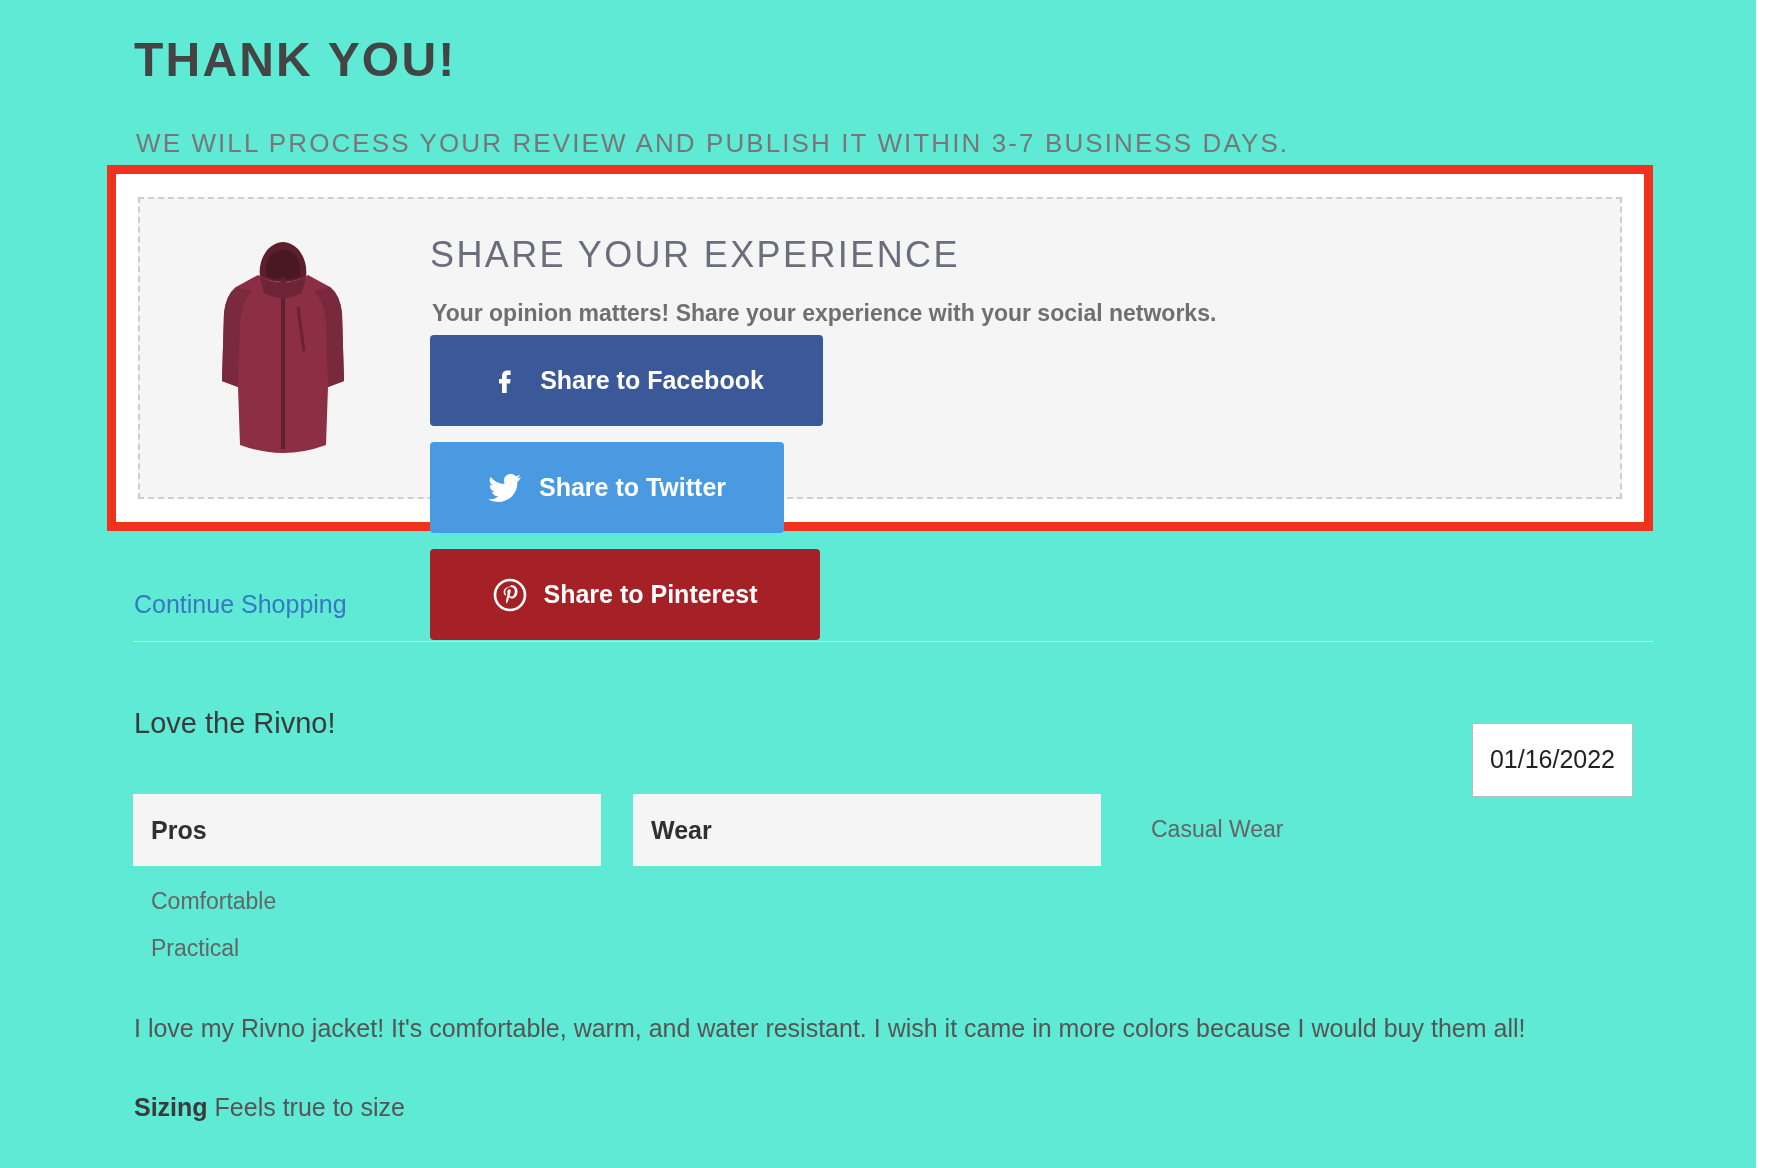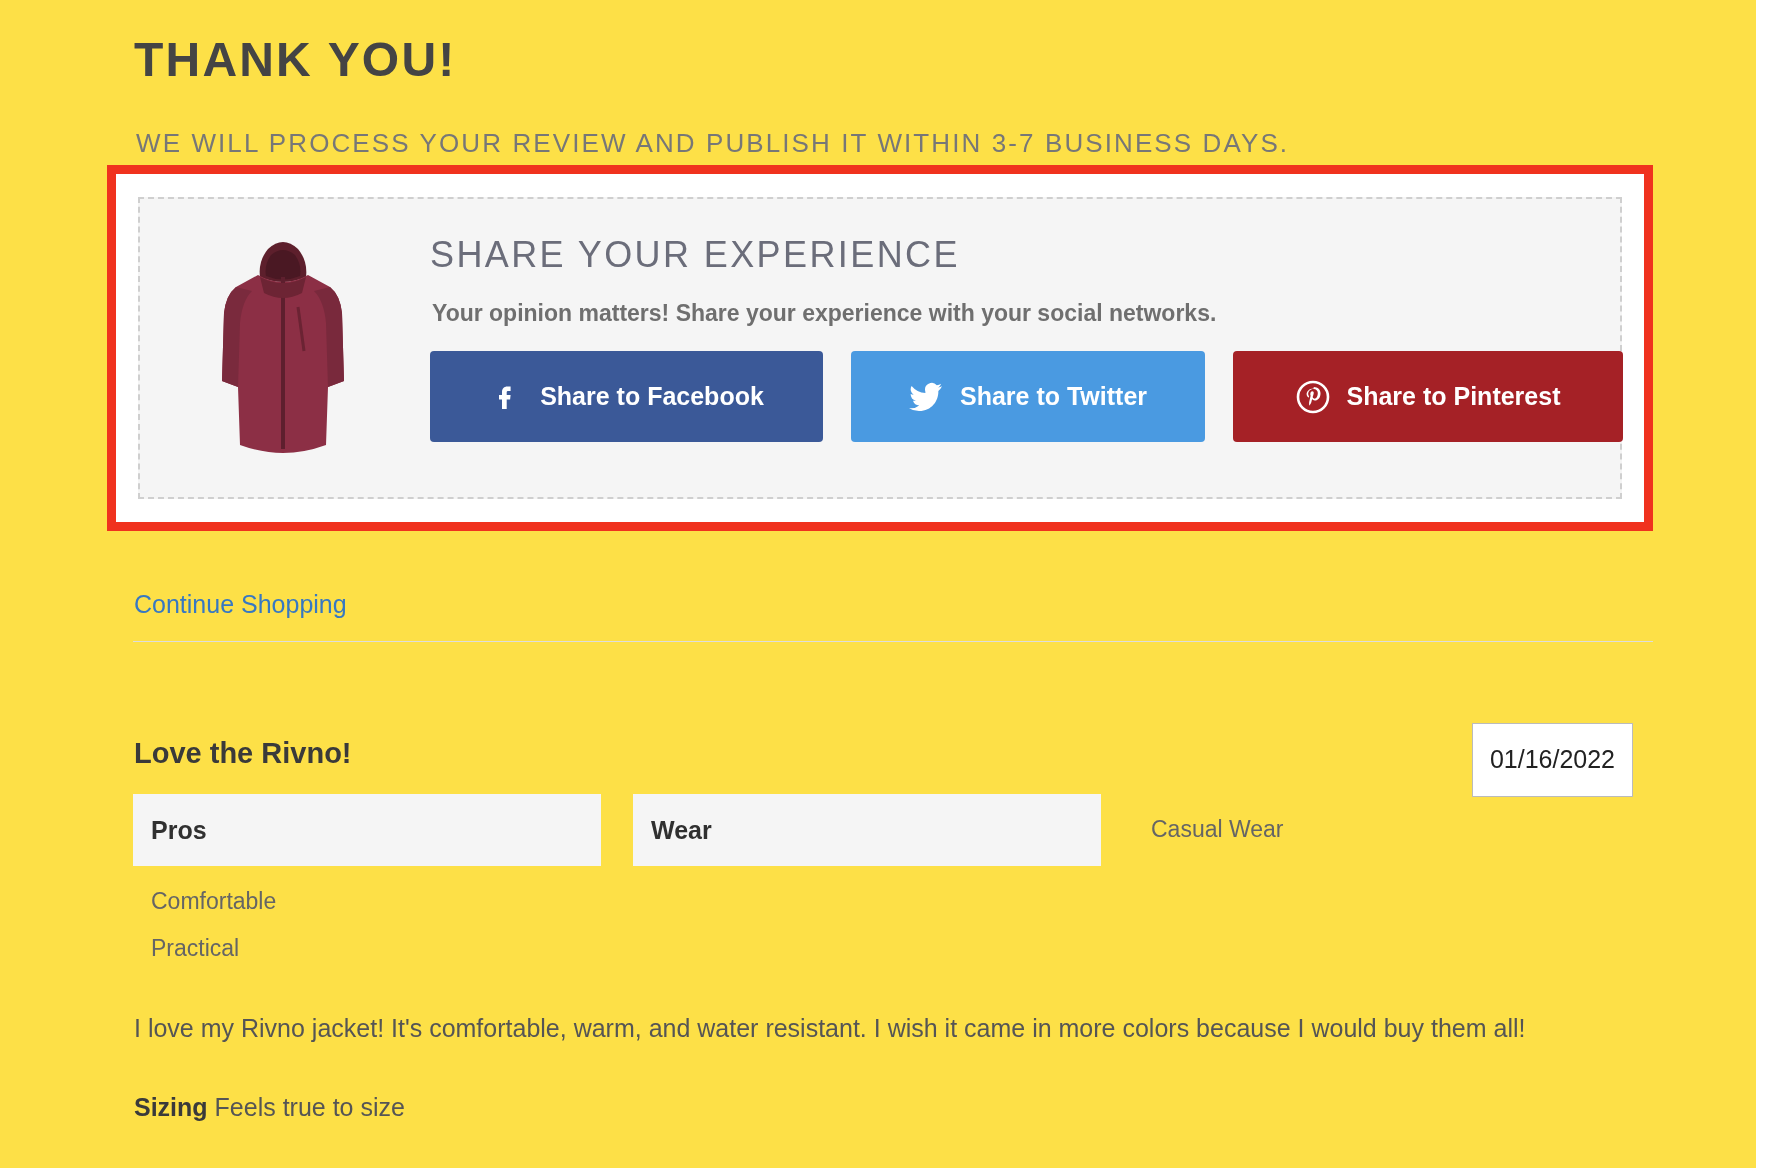--- a/index.html
+++ b/index.html
@@ -7,21 +7,21 @@
     width: 1776px;
     height: 1168px;
     background: #ffffff;
     font-family: "Liberation Sans", sans-serif;
     overflow: hidden;
   }
   .page {
     position: relative;
     width: 1756px;
     height: 1168px;
-    background: #fde047;
+    background: #5eead4;
   }
 
   
   .thank-you {
     position: absolute;
     left: 134px;
     top: 36px;
     font-size: 48px;
     font-weight: bold;
     letter-spacing: 2.2px;
@@ -87,23 +87,24 @@
     left: 2px;
     top: 103px;
     font-size: 23px;
     color: #6f6f6f;
     line-height: 1;
     font-weight: bold;
   }
   .btn-row {
     position: absolute;
     left: 0;
-    top: 152px;
-    display: flex;
-    gap: 28px;
+    top: 136px;
+    display: flex;
+    gap: 16px;
+    flex-direction: column;
   }
   .share-btn {
     display: flex;
     align-items: center;
     justify-content: center;
     gap: 17px;
     height: 91px;
     border-radius: 4px;
     color: #ffffff;
     font-size: 25px;
@@ -185,23 +186,23 @@
     border: 1px solid #bbbbbb;
     background: #ffffff;
     padding: 22px 17px;
     font-size: 25px;
     color: #222222;
     line-height: 1.1;
   }
   .review-title {
     position: absolute;
     left: 134px;
-    top: 739px;
+    top: 709px;
     font-size: 29px;
-    font-weight: bold;
+    font-weight: normal;
     color: #3a3a3a;
     line-height: 1;
   }
 
   
   .attr-cols {
     position: absolute;
     left: 133px;
     top: 794px;
     width: 1520px;

